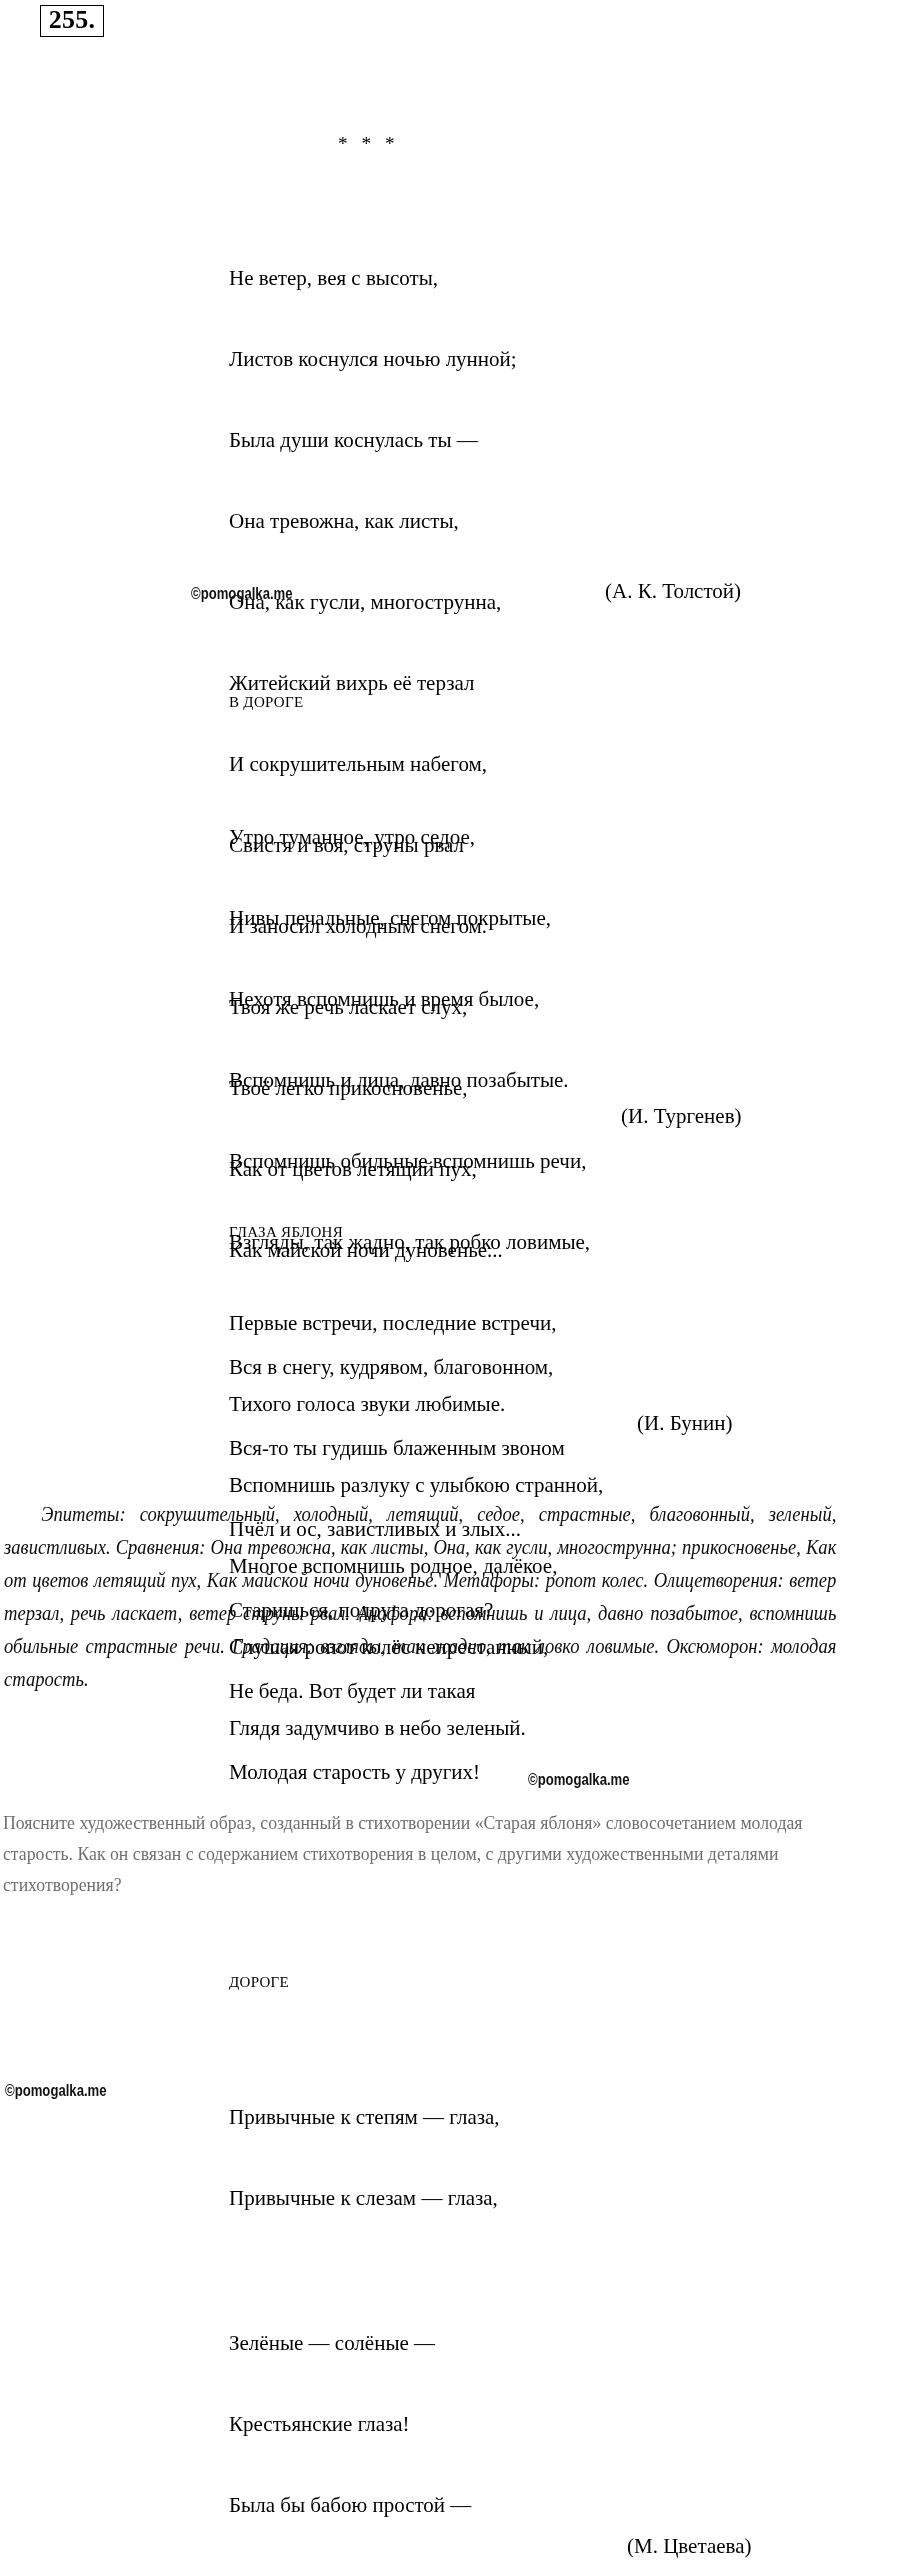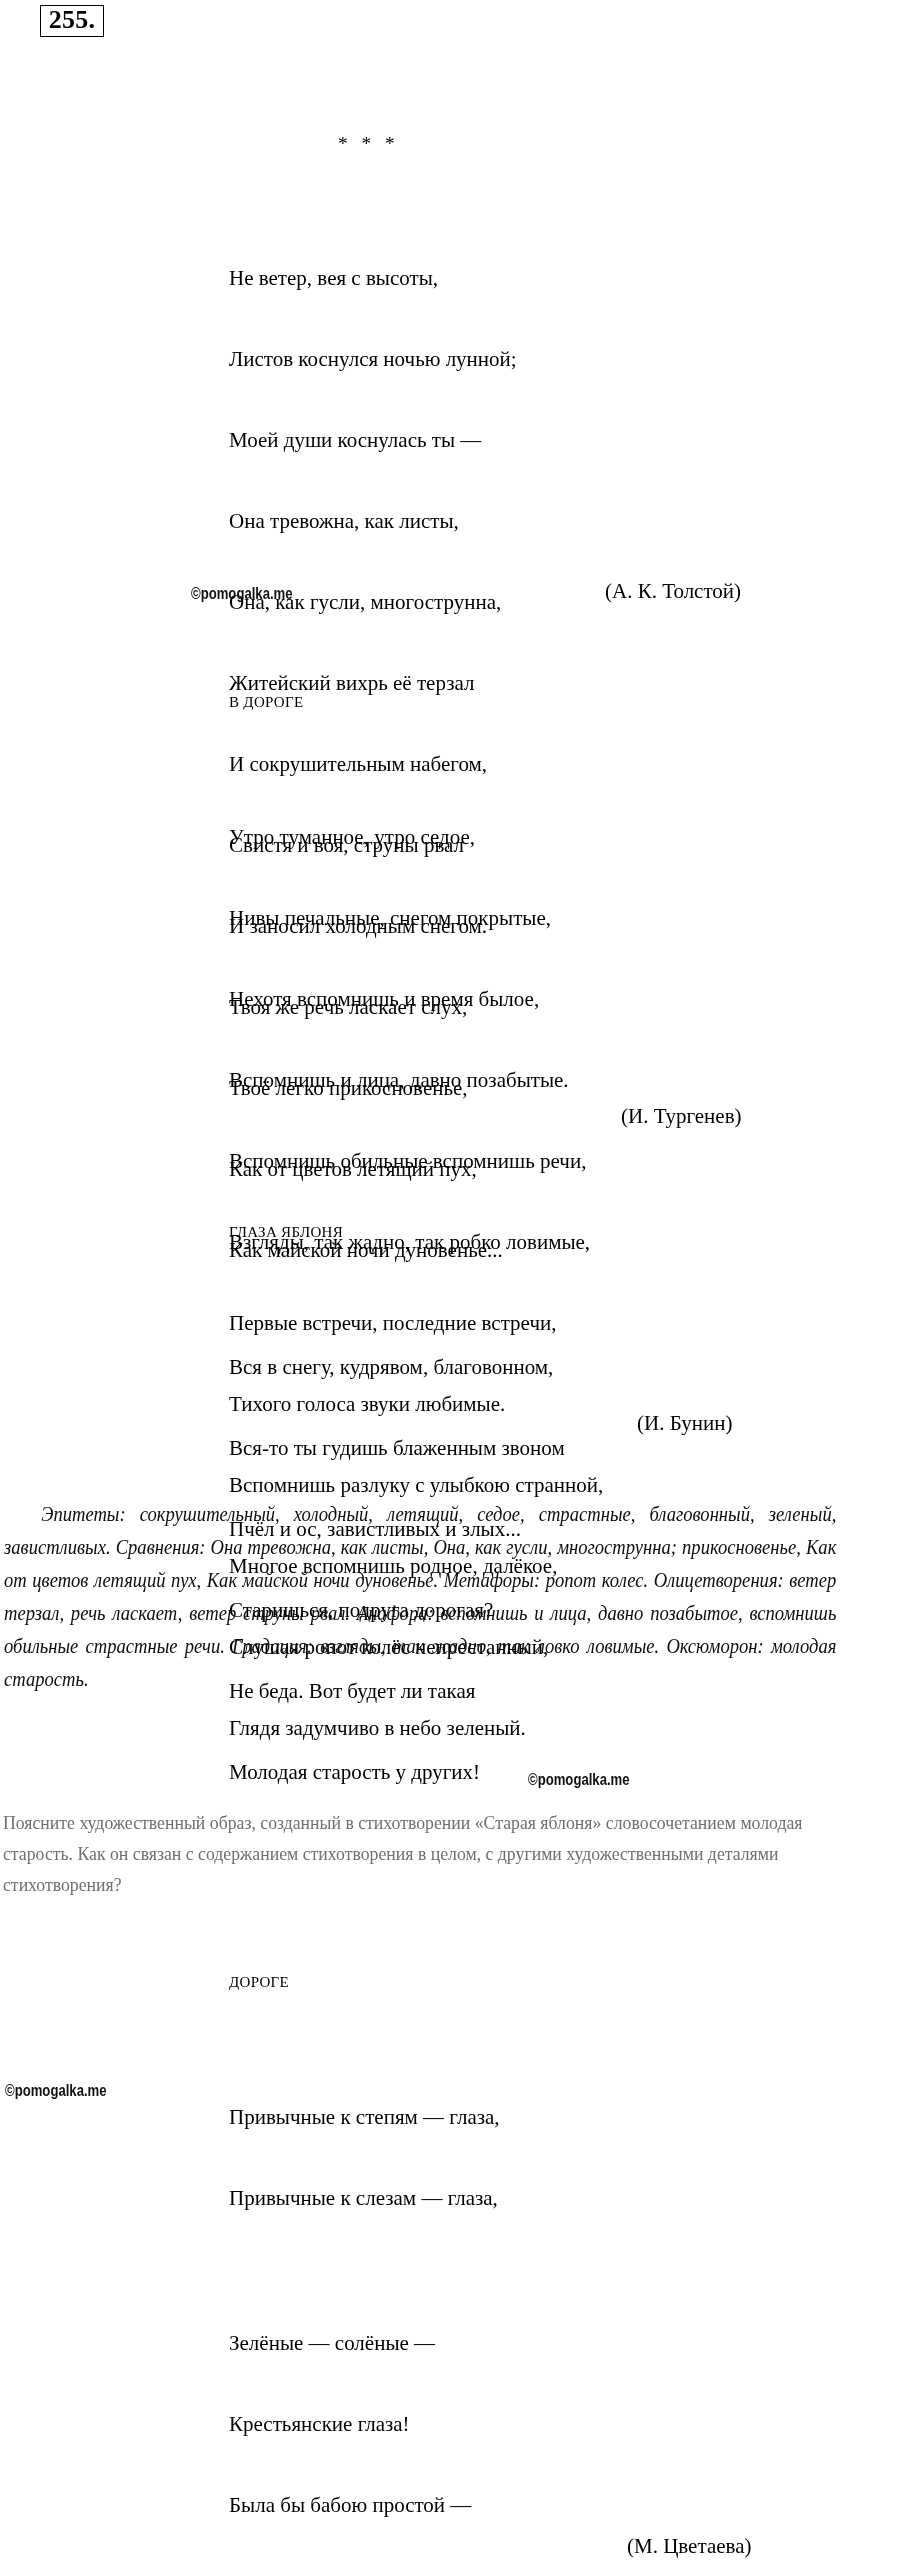--- a/index.html
+++ b/index.html
@@ -121,21 +121,21 @@
 
   <div class="ex-num-wrap">
     <span class="ex-num">255.</span>
   </div>
 
   <div class="poem" id="poem-0" style="left:229px; top:76px;">
     <div class="stars">* * *</div>
     <div class="poem-body">
       <div class="line">Не ветер, вея с высоты,</div>
       <div class="line">Листов коснулся ночью лунной;</div>
-      <div class="line">Моей души коснулась ты —</div>
+      <div class="line">Была души коснулась ты —</div>
       <div class="line">Она тревожна, как листы,</div>
       <div class="line">Она, как гусли, многострунна,</div>
       <div class="line">Житейский вихрь её терзал</div>
       <div class="line">И сокрушительным набегом,</div>
       <div class="line">Свистя и воя, струны рвал</div>
       <div class="line">И заносил холодным снегом.</div>
       <div class="line">Твоя же речь ласкает слух,</div>
       <div class="line">Твоё легко прикосновенье,</div>
       <div class="line">Как от цветов летящий пух,</div>
       <div class="line">Как майской ночи дуновенье...</div>

